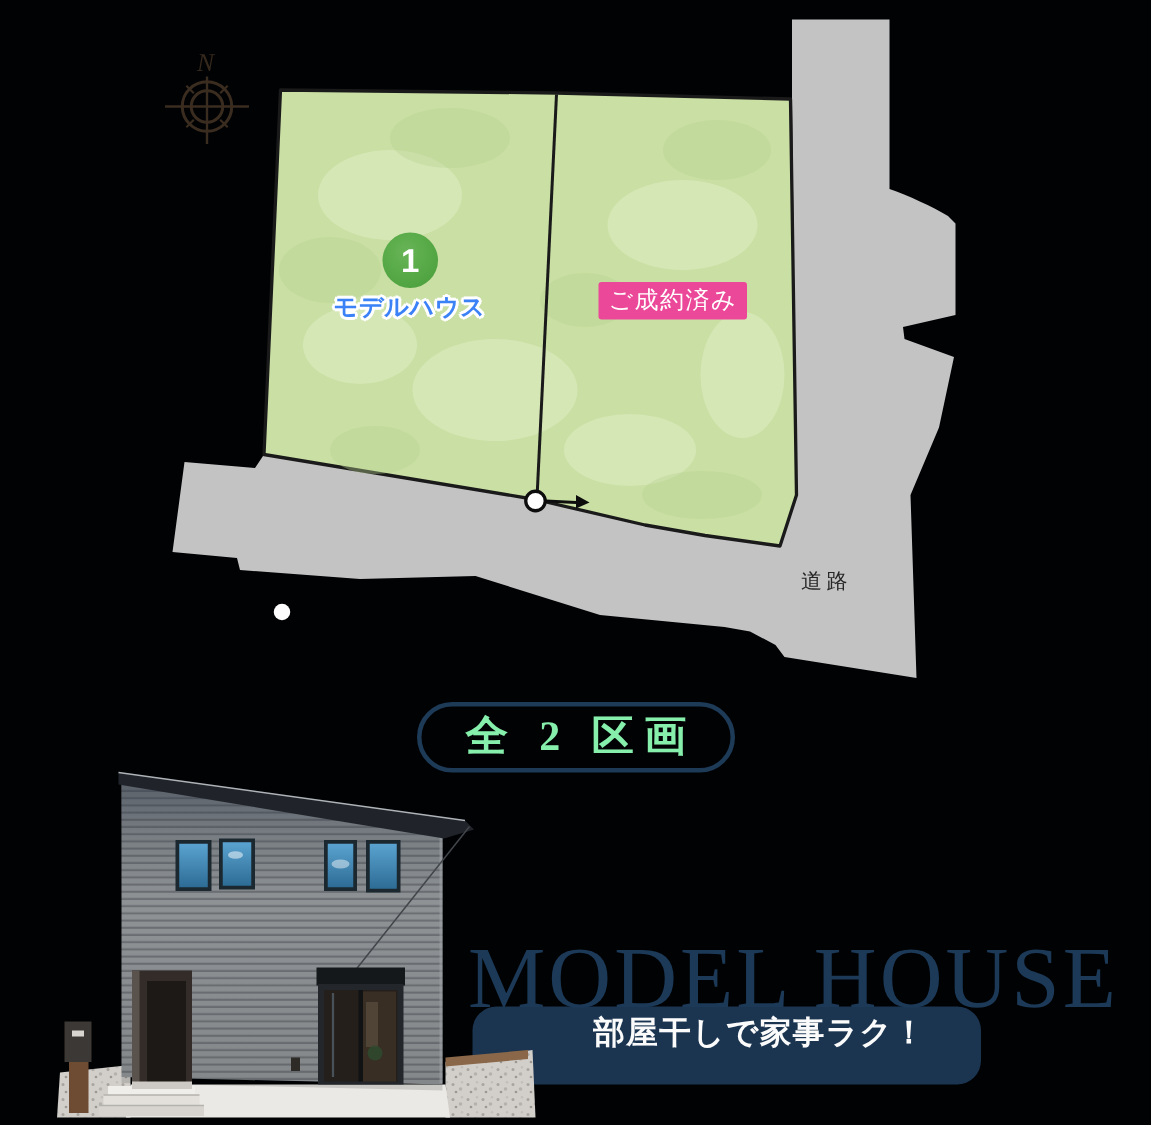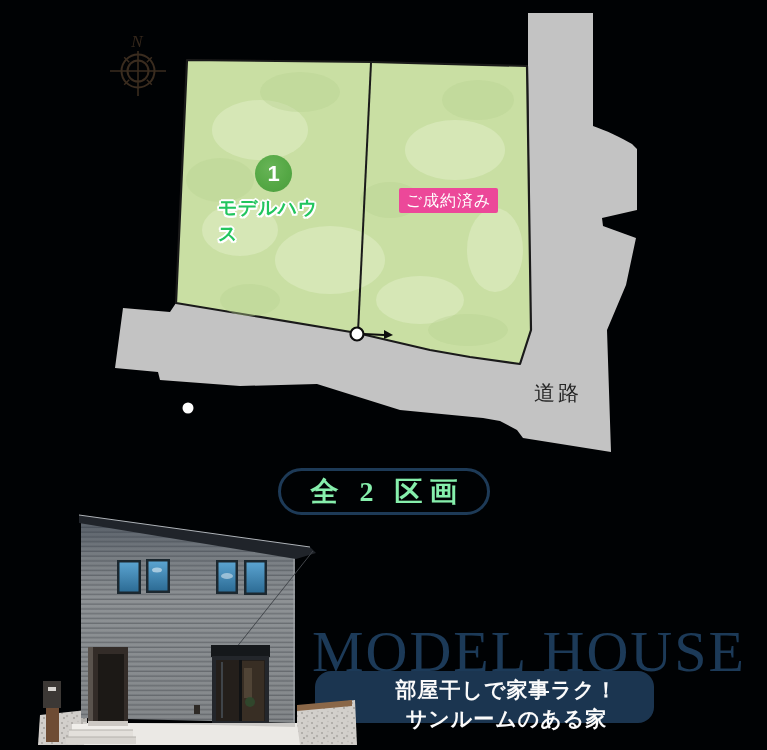--- a/index.html
+++ b/index.html
@@ -9,44 +9,44 @@
   }
   .map-svg{position:absolute;left:0;top:0;}
   
   .lot-circle{
     position:absolute;left:255px;top:155px;width:37px;height:37px;border-radius:50%;
     background:radial-gradient(circle at 42% 35%, #68b457 0%, #55a845 55%, #4a9c3c 100%);
     display:flex;align-items:center;justify-content:center;
     color:#fff;font-size:22px;font-weight:bold;
   }
   .lot-label{
-    position:absolute;left:218px;top:195px;width:110px;
-    font-size:19px;font-weight:bold;color:#22c55e;letter-spacing:.5px;
+    position:absolute;left:218px;top:195px;width:110px;text-align:center;
+    font-size:16px;font-weight:bold;color:#3b82f6;letter-spacing:.5px;
     text-shadow:-1.5px -1.5px 0 #fff,1.5px -1.5px 0 #fff,-1.5px 1.5px 0 #fff,
       1.5px 1.5px 0 #fff,0 -2px 0 #fff,0 2px 0 #fff,-2px 0 0 #fff,2px 0 0 #fff;
   }
   .sold-badge{
     position:absolute;left:399px;top:188px;width:99px;height:25px;border-radius:2px;
     background:#ec4899;color:#fff;font-size:16px;line-height:25px;text-align:center;
     letter-spacing:1px;font-family:"Liberation Sans","DejaVu Sans",sans-serif;
   }
   .road-label{
-    position:absolute;left:534px;top:379px;color:#262626;font-size:21px;letter-spacing:3px;
+    position:absolute;left:534px;top:379px;color:#262626;font-size:14px;letter-spacing:3px;
   }
   .total-pill{
     position:absolute;left:278px;top:468px;width:212px;height:47px;box-sizing:border-box;
     border:3px solid #1d3a57;border-radius:24px;color:#86efac;
     font-family:"Liberation Serif","DejaVu Serif",serif;font-weight:600;font-size:28px;
     line-height:41px;text-align:center;letter-spacing:7px;text-indent:7px;
   }
   .feature-banner{
     position:absolute;left:315px;top:671px;width:339px;height:52px;box-sizing:border-box;
     background:#1b3550;border-radius:16px;z-index:1;
     padding:5px 8px 0 52px;text-align:center;color:#fbfbfb;
-    font-family:Liberation Serif, serif;font-weight:600;
+    font-family:Liberation Mono, monospace;font-weight:600;
     font-size:21px;line-height:29px;letter-spacing:1px;
   }
   .house-svg{position:absolute;left:20px;top:500px;z-index:2;}
   .model-house-title{
     position:absolute;left:312px;top:623px;margin:0;z-index:3;
     font-family:"Liberation Serif","DejaVu Serif",serif;font-weight:400;
     font-size:58px;line-height:1;letter-spacing:2px;color:#1c3a58;white-space:nowrap;
   }
 </style>
 </head>
@@ -111,21 +111,20 @@
     <span>1</span>
   </div>
   <div class="lot-label">モデルハウス</div>
   <div class="sold-badge">ご成約済み</div>
   <div class="road-label">道路</div>
 
   <div class="total-pill">全 2 区画</div>
 
   <div class="feature-banner">
     <div>部屋干しで家事ラク！</div>
-    <div>サンルームのある家</div>
   </div>
 
   <svg class="house-svg" width="340" height="250" viewBox="20 500 340 250">
     <defs>
       <pattern id="siding" width="6" height="4.8" patternUnits="userSpaceOnUse">
         <rect width="6" height="4.8" fill="#8e9295"></rect>
         <rect y="3.4" width="6" height="1.4" fill="#6c7074"></rect>
       </pattern>
       <pattern id="gravel" width="10" height="10" patternUnits="userSpaceOnUse">
         <rect width="10" height="10" fill="#d2cfcb"></rect>

